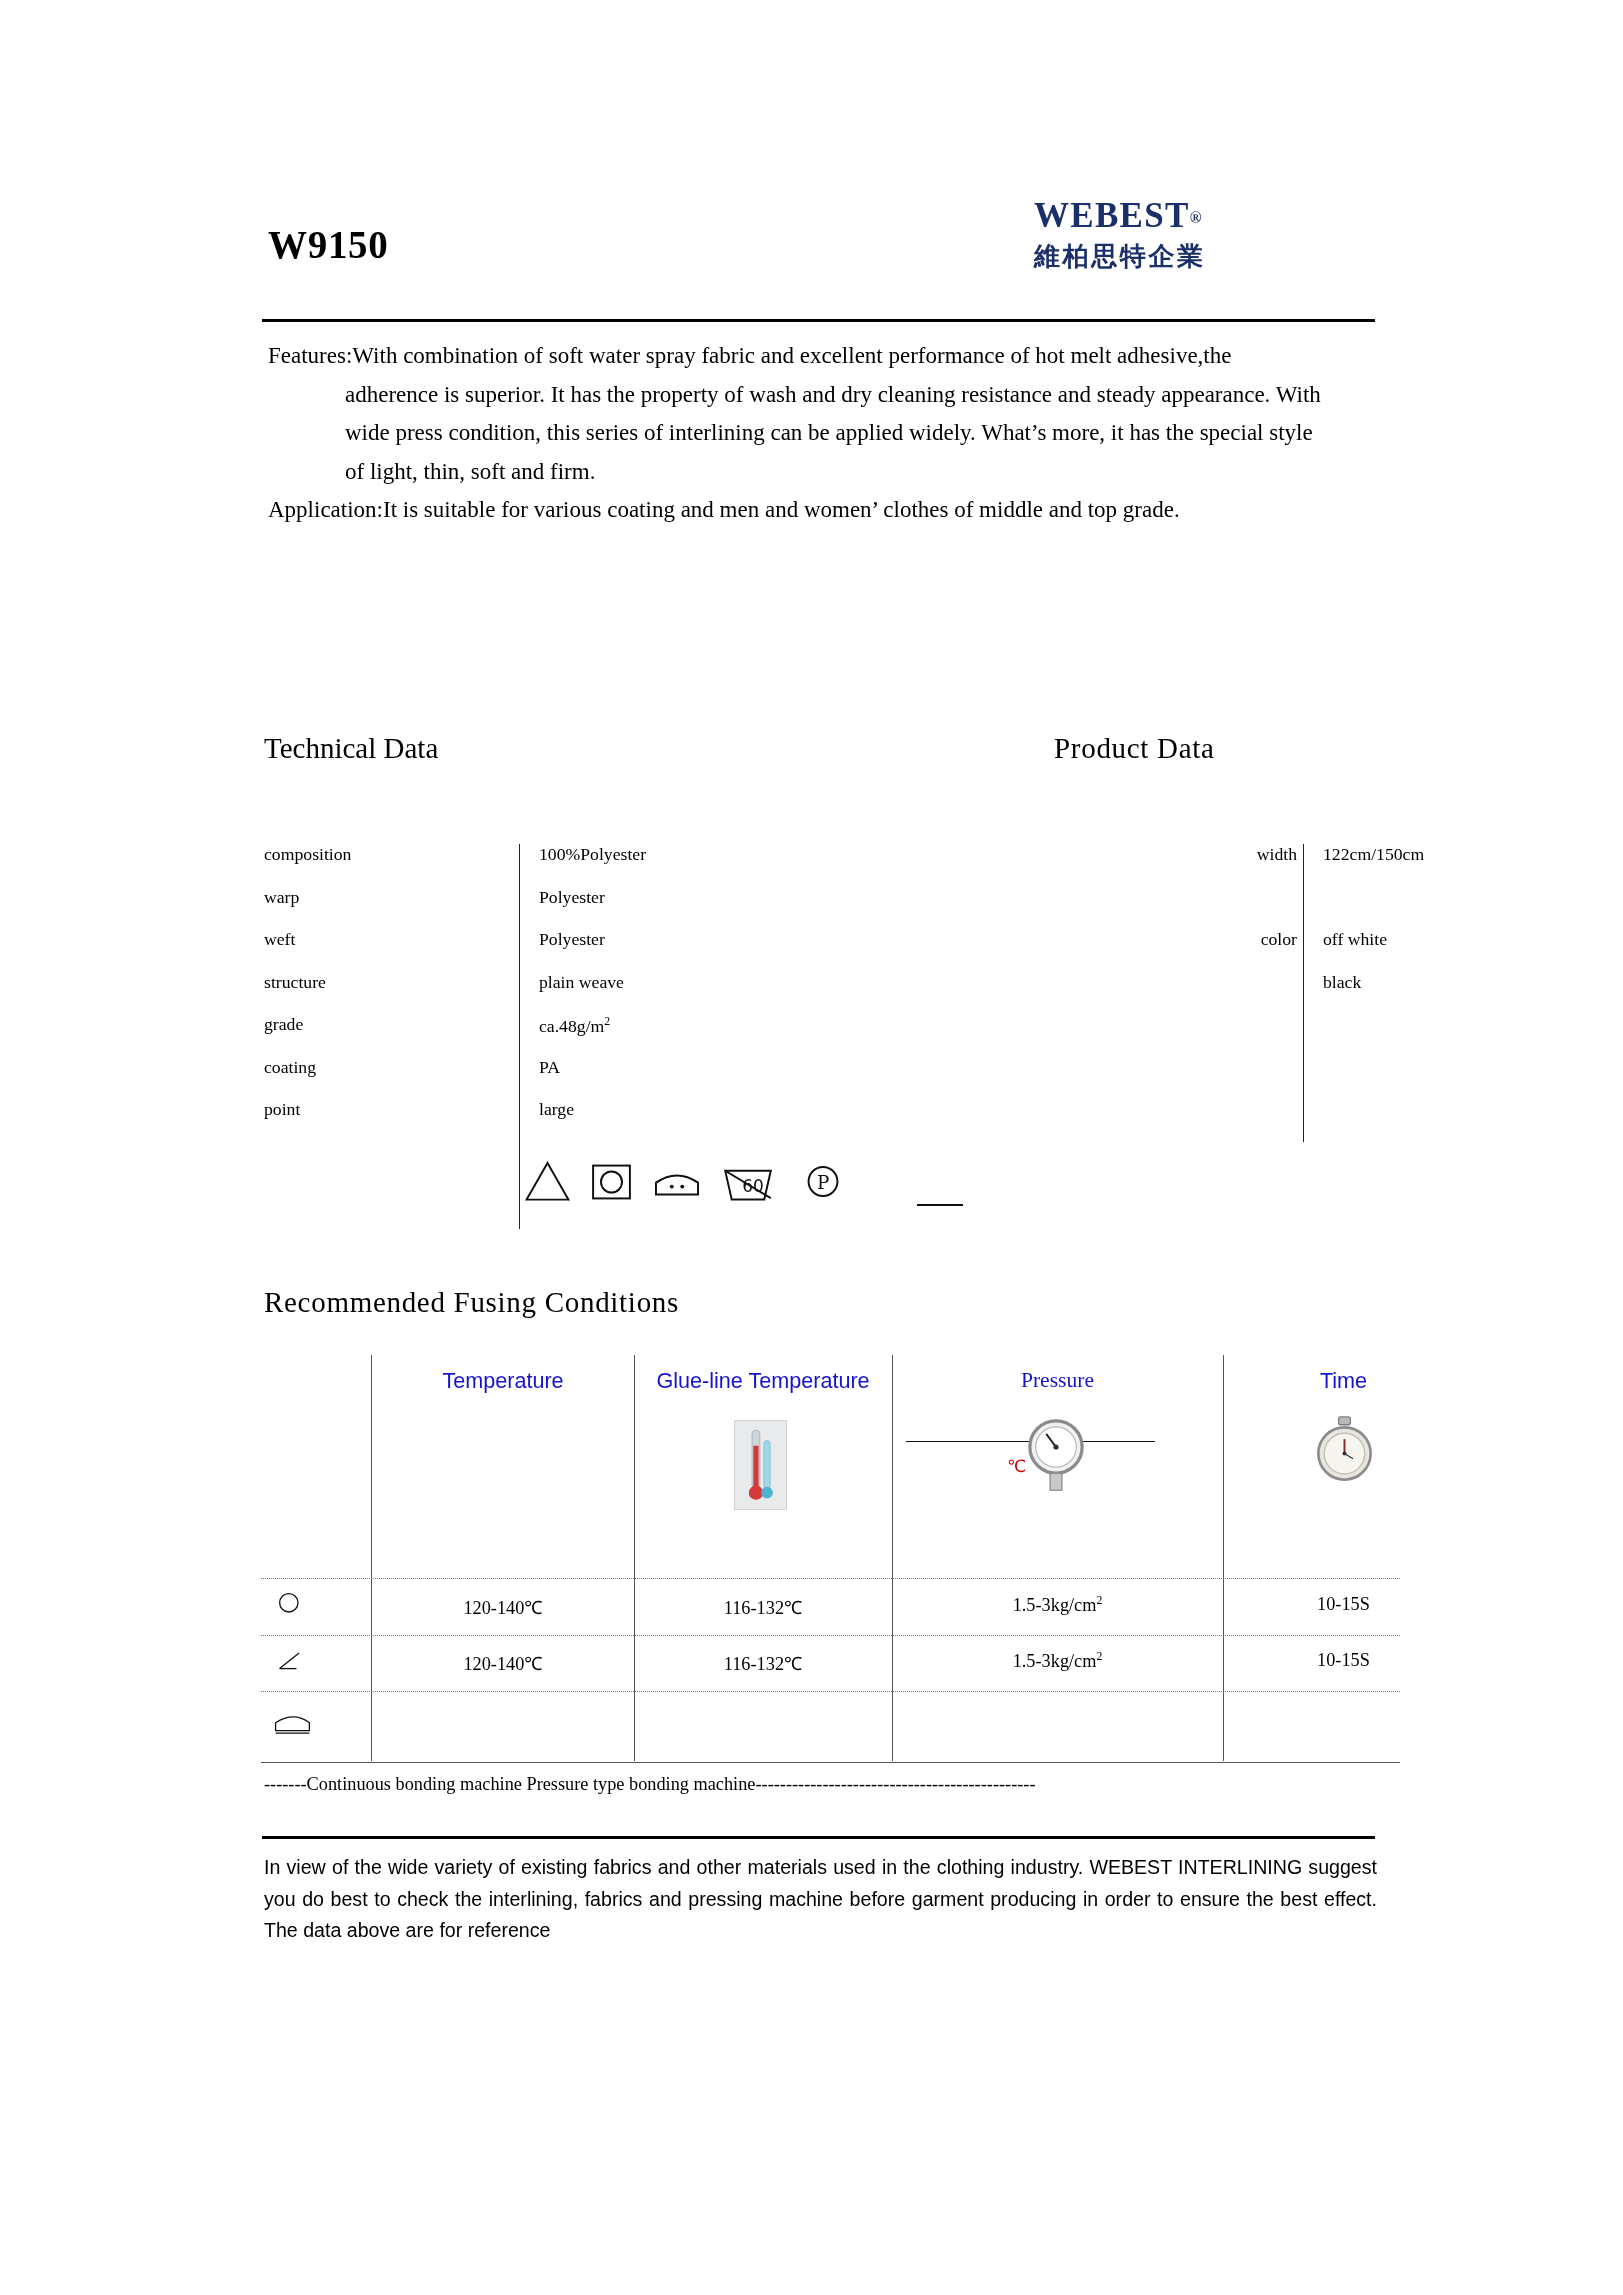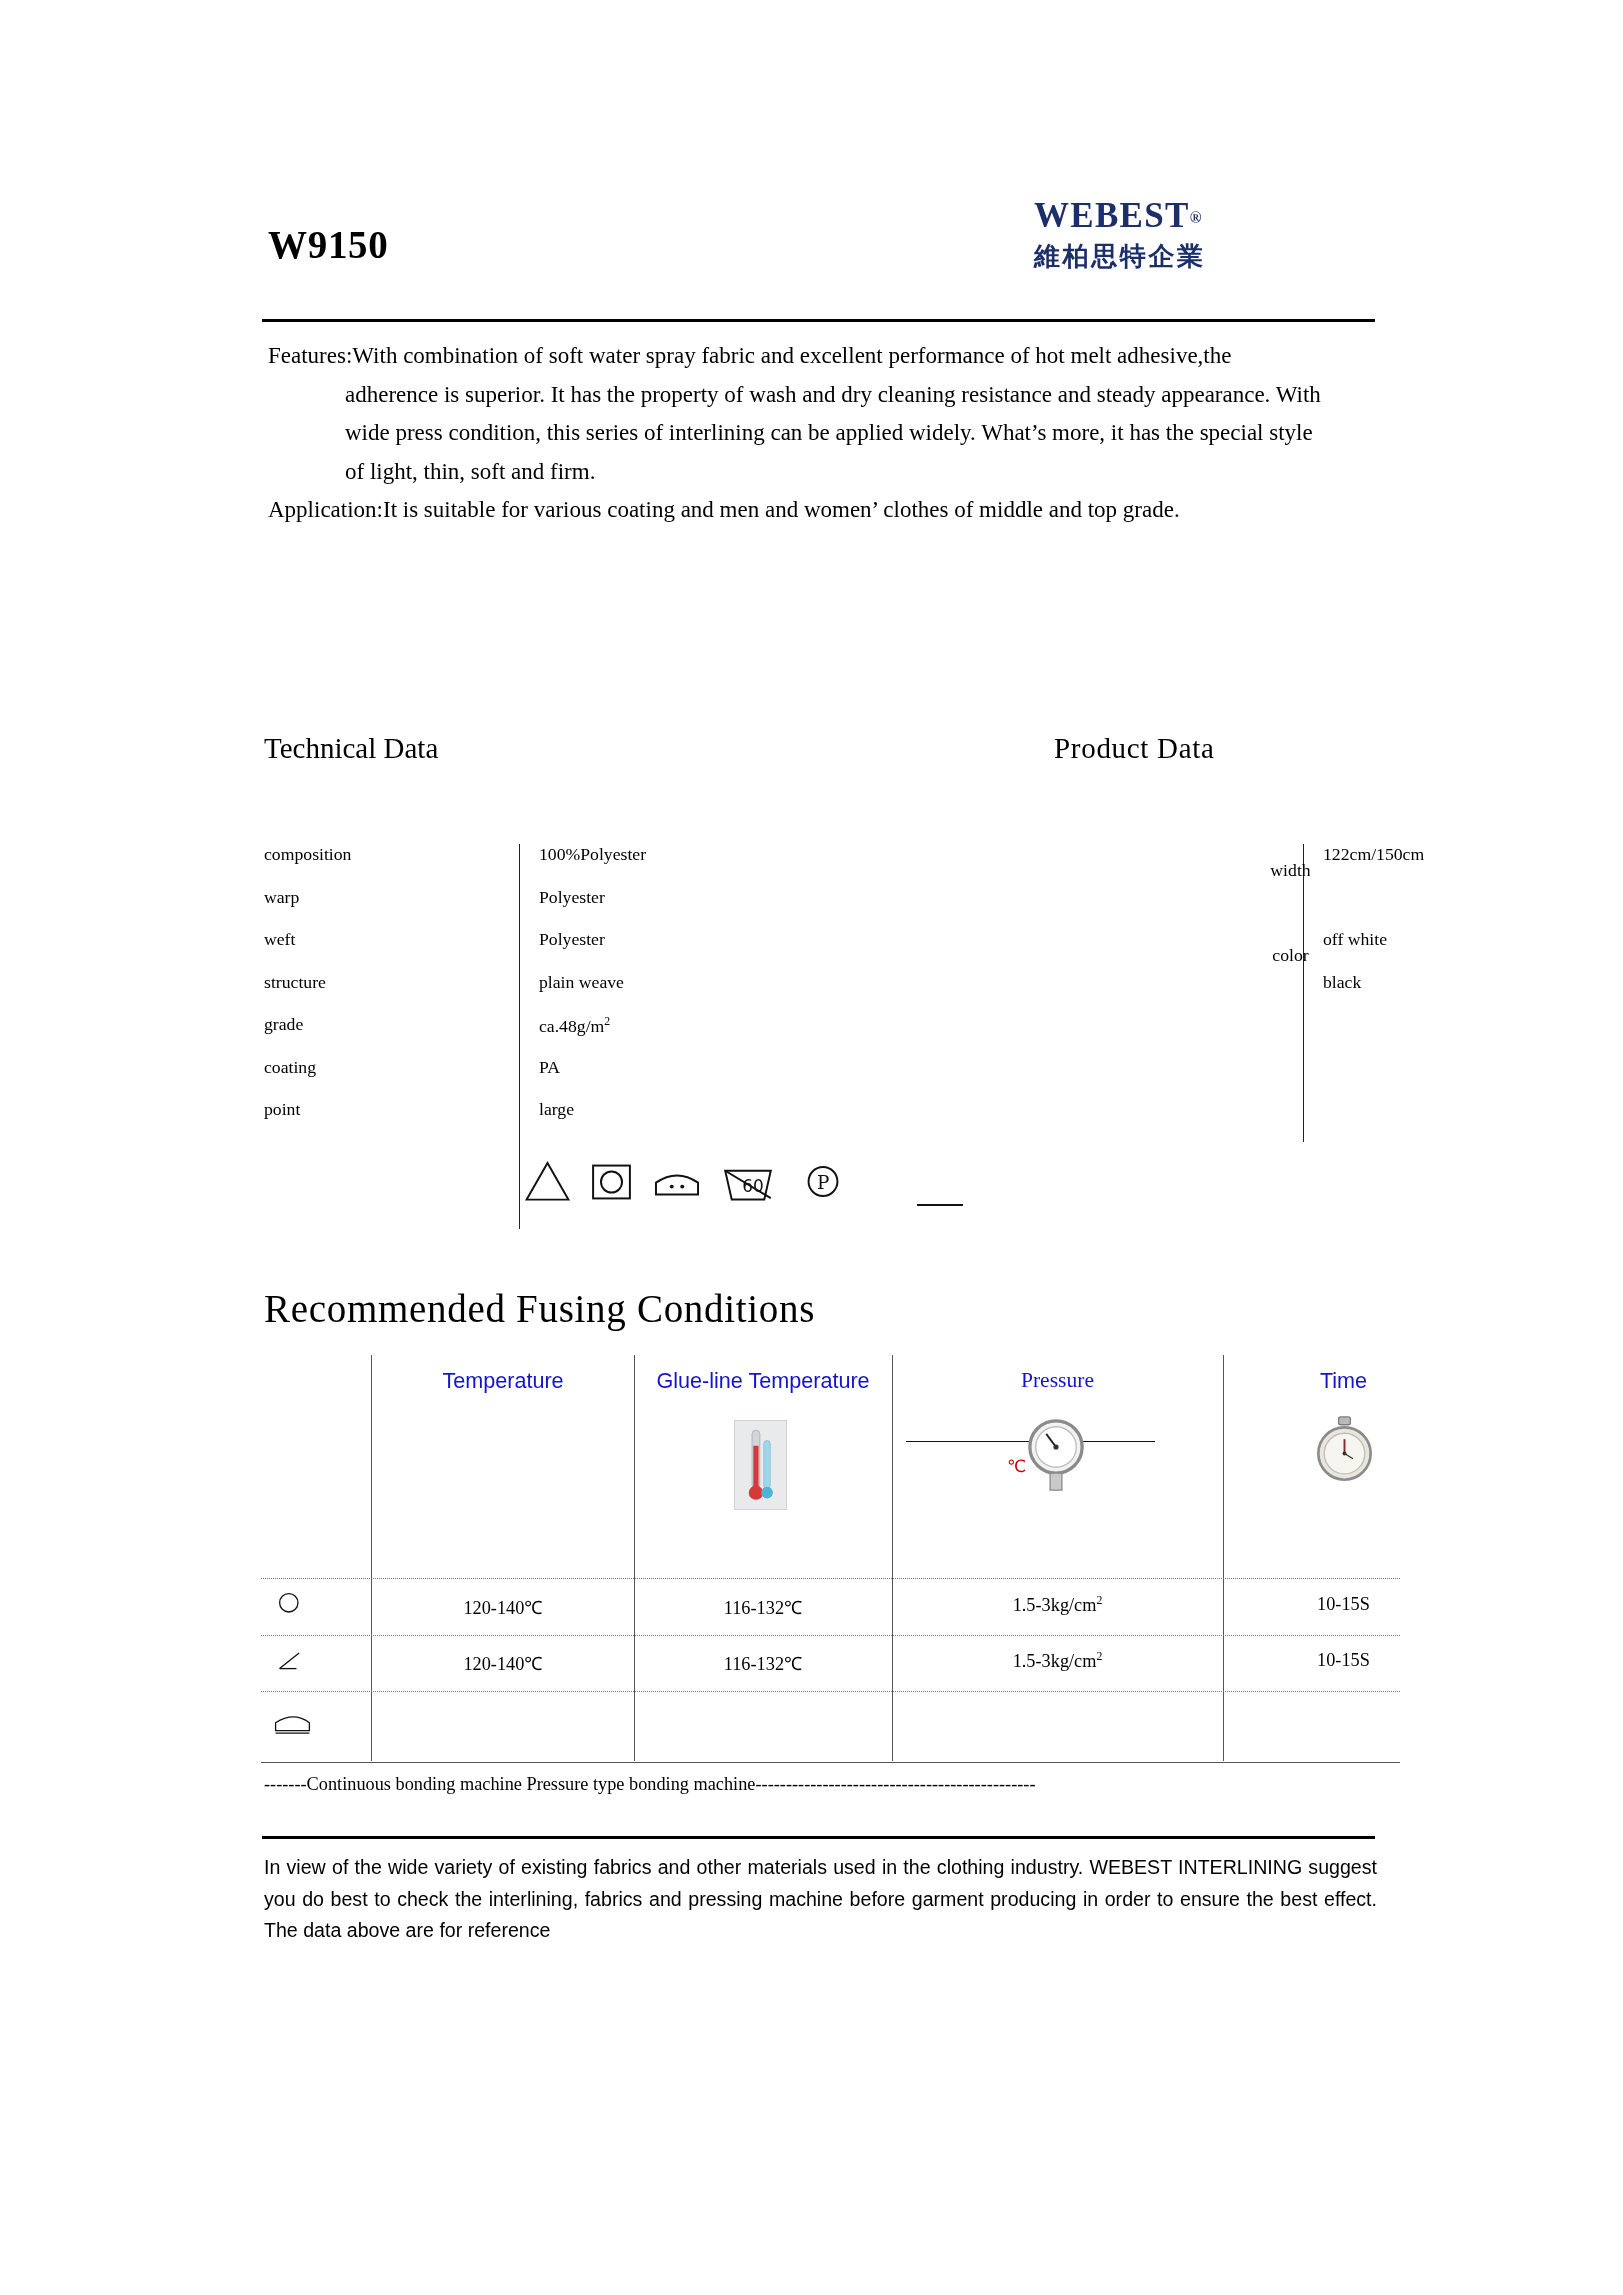--- a/index.html
+++ b/index.html
@@ -107,21 +107,21 @@
     position: absolute;
     left: 1054px;
     top: 732px;
     font-size: 29px;
     letter-spacing: 0.7px;
   }
   .h-fusing {
     position: absolute;
     left: 264px;
     top: 1286px;
-    font-size: 39px;
+    font-size: 29px;
     letter-spacing: 0.7px;
   }
   
   .tech-wrap {
     position: absolute;
     left: 264px;
     top: 844px;
     width: 1113px;
     height: 393px;
     font-size: 17.7px;
@@ -148,24 +148,23 @@
     position: absolute;
     left: 1039px;
     top: 0;
     width: 1.3px;
     height: 298px;
     background: #222;
   }
   .row { position: absolute; left: 0; width: 1113px; height: 22px; }
   .prod-label {
     position: absolute;
-    left: 984px;
+    left: 948px;
     width: 85px;
-    text-align: center;
-    margin-top: 16px;
+    text-align: right;
   }
   .prod-value {
     position: absolute;
     left: 1059px;
     width: 275px;
   }
   .sup { font-size: 11.8px; vertical-align: super; }
   
   .care-row {
     position: absolute;

